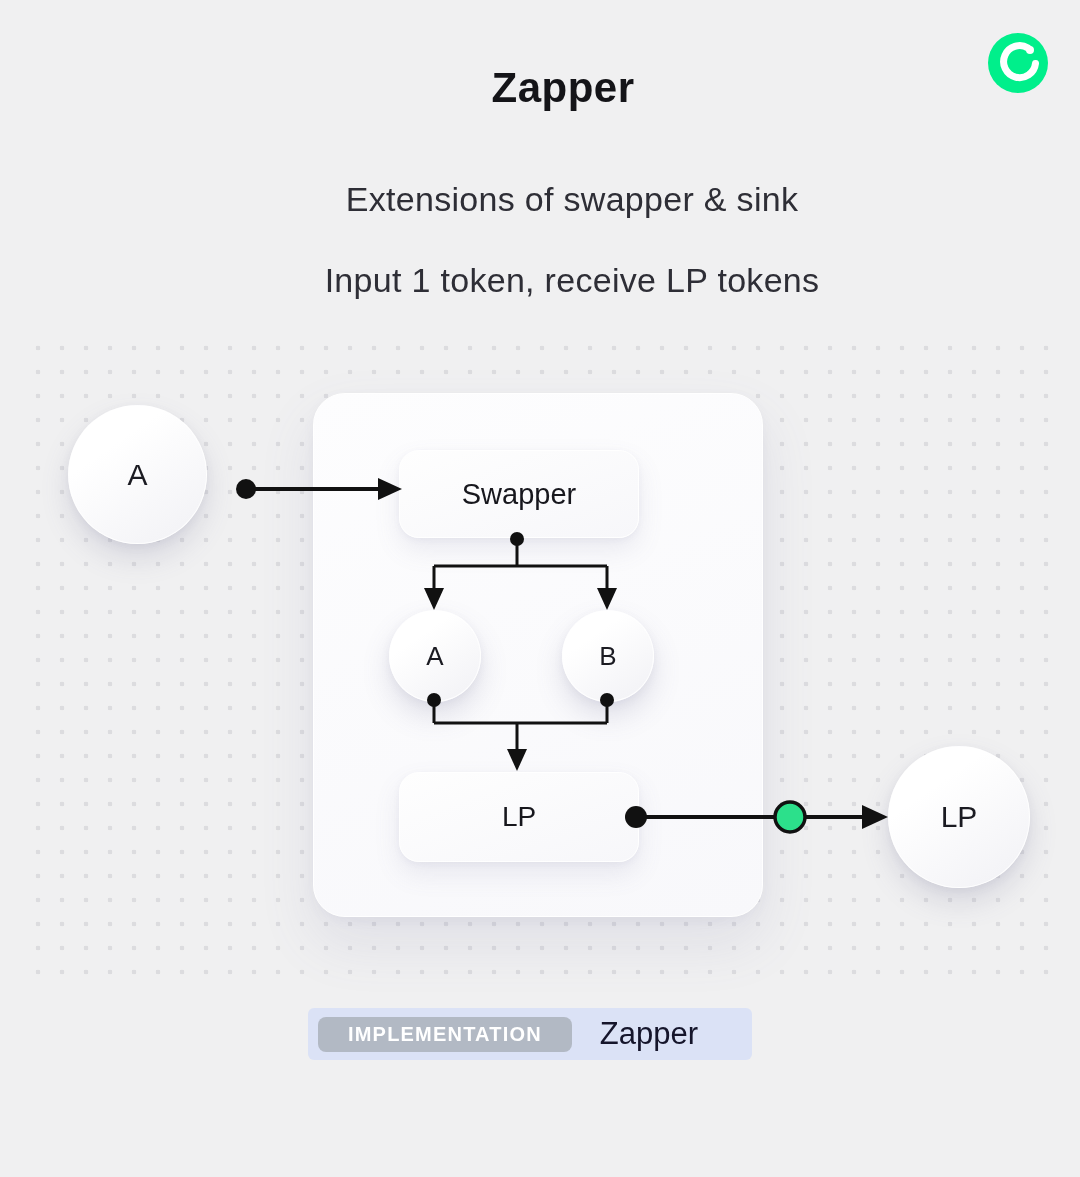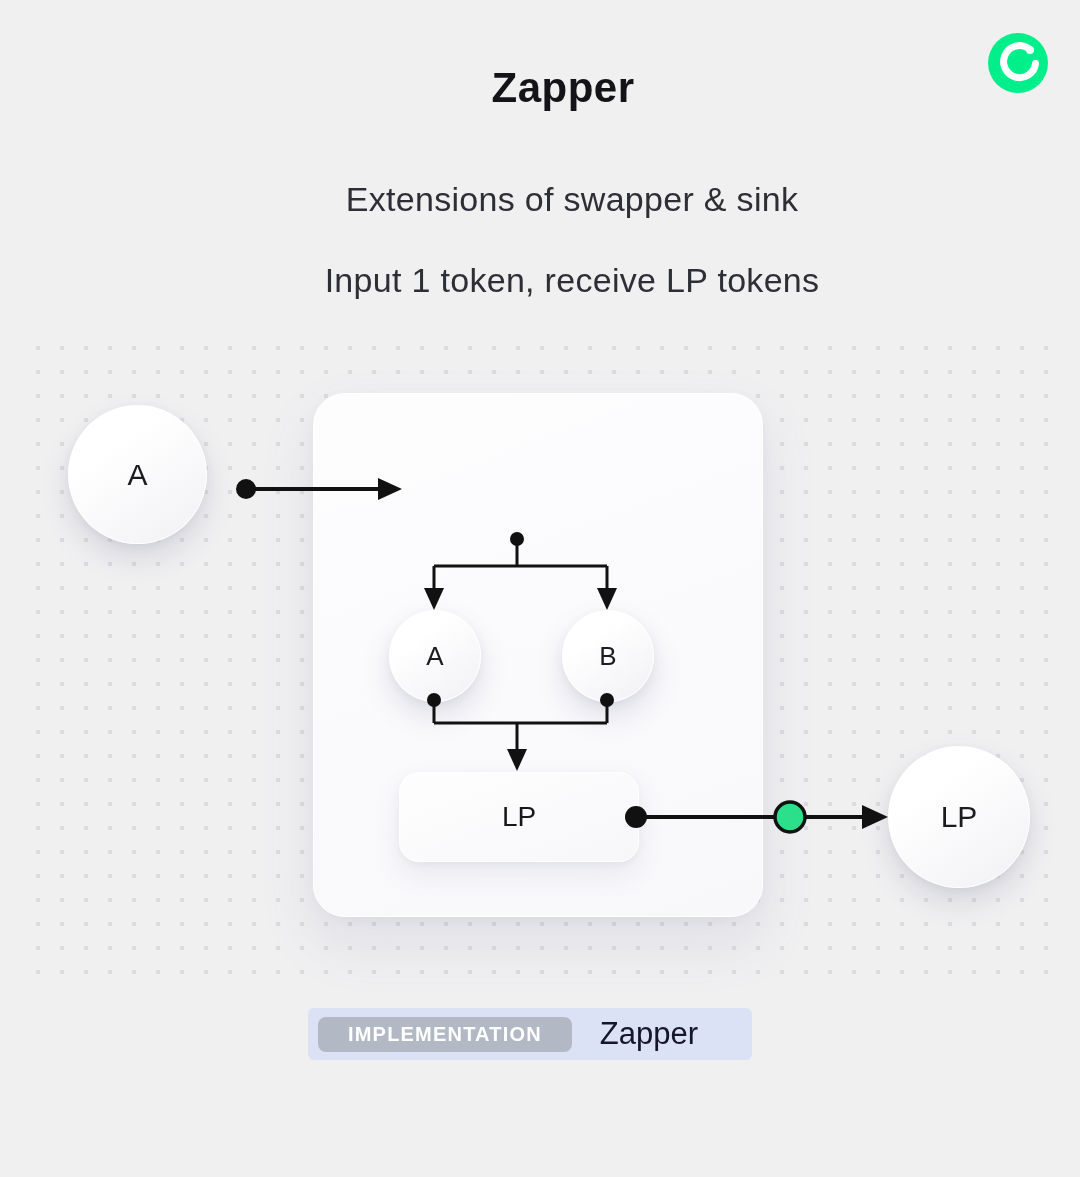--- a/index.html
+++ b/index.html
@@ -113,20 +113,23 @@
   <div class="subtitle s2">Input 1 token, receive LP tokens</div>
 
   <div class="dots"></div>
 
   <div class="card"></div>
 
   <div class="circle token-in">
     <span>A</span>
   </div>
 
+  <div class="box swapper">
+    <span>Swapper</span>
+  </div>
 
   <div class="circle token-a">
     <span>A</span>
   </div>
 
   <div class="circle token-b">
     <span>B</span>
   </div>
 
   <div class="box lp">

